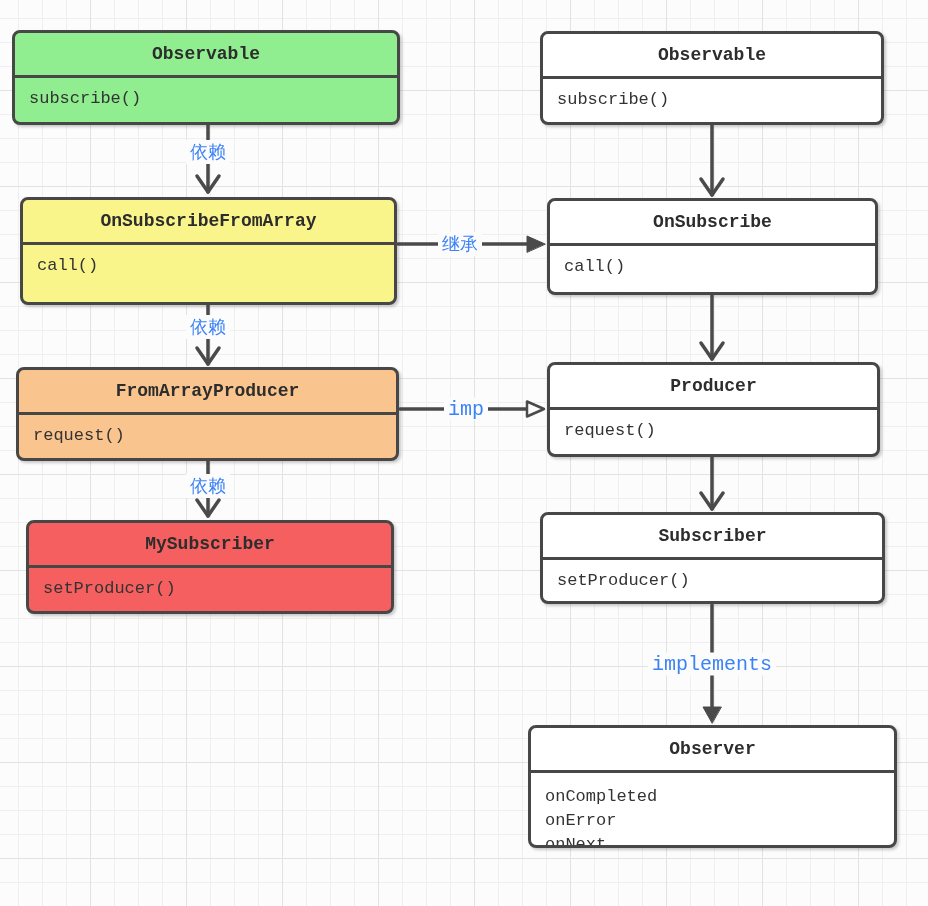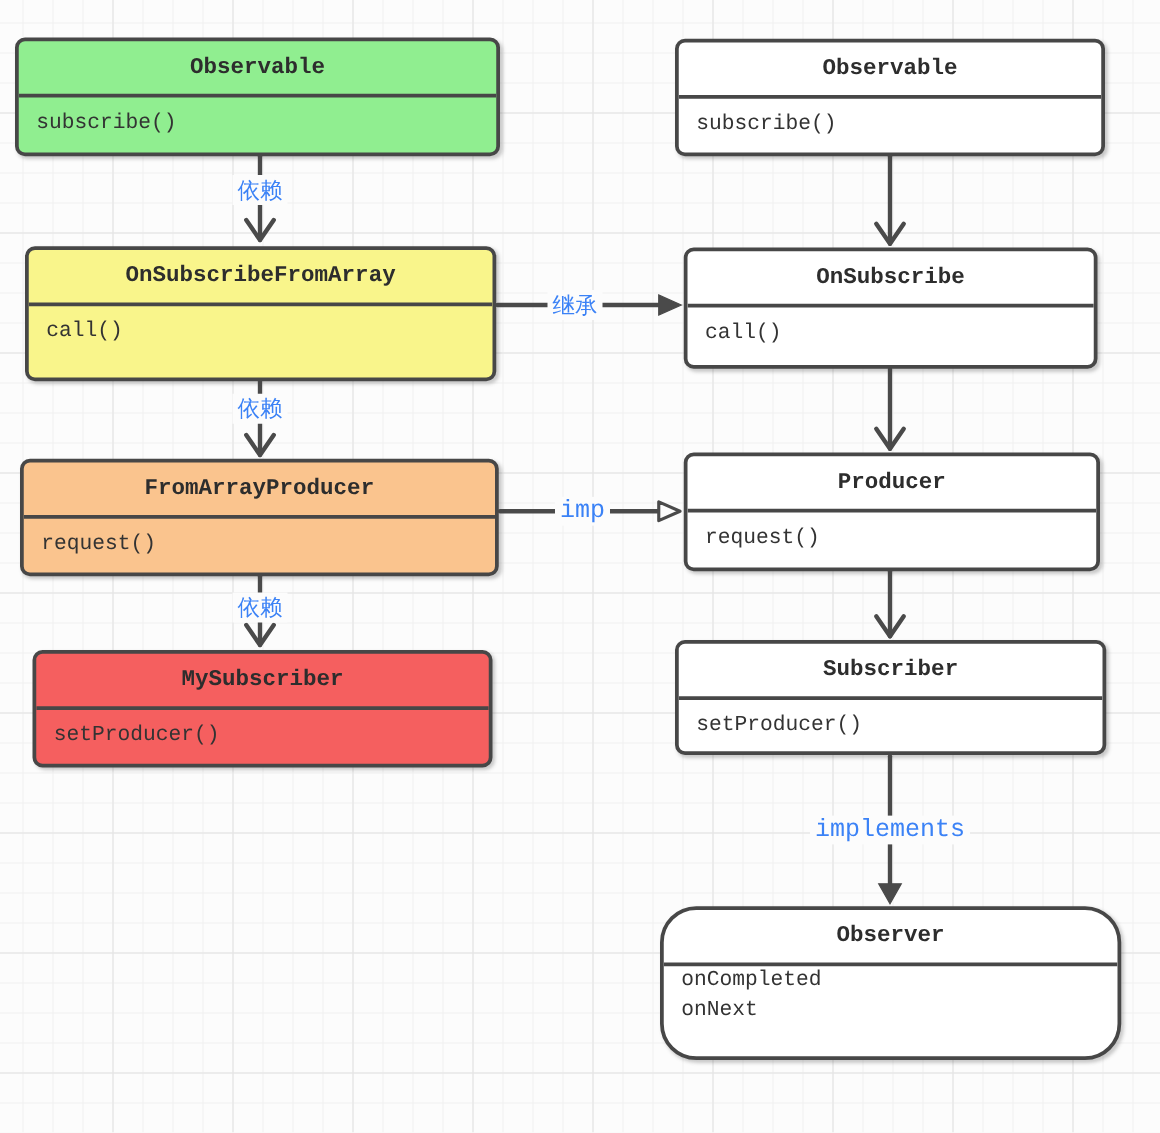--- a/index.html
+++ b/index.html
@@ -46,21 +46,21 @@
     font-size: 18px;
     color: #2d2d2d;
     border-bottom: 3px solid #474747;
   }
   .uml-body {
     padding: 9px 14px 0 14px;
     font-size: 17px;
     color: #333333;
   }
   .uml-method { line-height: 24px; white-space: nowrap; }
-  .tall .uml-body { padding-top: 0; }
+  .tall .uml-body { padding-top: 12px; }
   .edge-label {
     position: absolute;
     z-index: 3;
     transform: translate(-50%, -50%);
     background: #fcfcfc;
     padding: 0 4px;
     font-size: 18px;
     color: #3b82f6;
     white-space: nowrap;
   }
@@ -164,24 +164,25 @@
     </div>
   </div>
 
   <div class="uml-box" style="left: 540px; top: 512px; width: 345px; height: 92px; background-color: rgb(255, 255, 255);">
     <div class="uml-title">Subscriber</div>
     <div class="uml-body">
       <div class="uml-method">setProducer()</div>
     </div>
   </div>
 
-  <div class="uml-box tall" style="left: 528px; top: 725px; width: 369px; height: 123px; background-color: rgb(255, 255, 255); border-radius: 29px;">
+  <div class="uml-box tall" style="left: 528px; top: 725px; width: 369px; height: 123px; background-color: rgb(255, 255, 255);">
     <div class="uml-title">Observer</div>
     <div class="uml-body">
       <div class="uml-method">onCompleted</div>
+      <div class="uml-method">onError</div>
       <div class="uml-method">onNext</div>
     </div>
   </div>
 
   <div class="edge-label" style="left:208px; top:152px;">依赖</div>
   <div class="edge-label" style="left:208px; top:327px;">依赖</div>
   <div class="edge-label" style="left:208px; top:486px;">依赖</div>
   <div class="edge-label" style="left:460px; top:244px;">继承</div>
   <div class="edge-label en" style="left:466px; top:409px;">imp</div>
   <div class="edge-label en" style="left:712px; top:664px;">implements</div>

